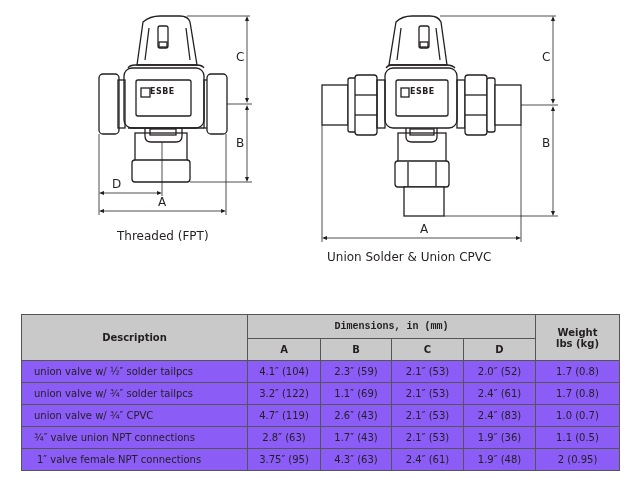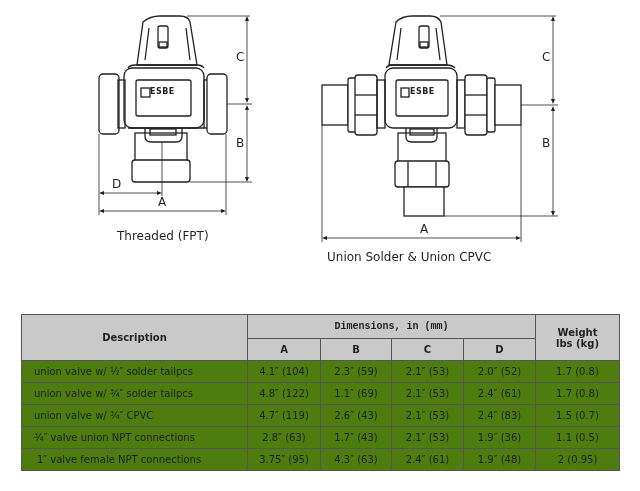--- a/index.html
+++ b/index.html
@@ -5,21 +5,21 @@
   html, body { margin: 0; padding: 0; background: #ffffff; }
   body { width: 640px; height: 491px; position: relative; overflow: hidden; font-family: "DejaVu Sans", sans-serif; color: #231f20; }
   .drawing { position: absolute; left: 0; top: 0; width: 640px; height: 290px; }
   .caption { position: absolute; font-size: 12px; color: #231f20; white-space: nowrap; }
   .dim-label { position: absolute; font-size: 12px; color: #231f20; }
   table.spec { position: absolute; left: 21px; top: 314px; width: 599px; border-collapse: collapse; font-size: 10px; }
   table.spec th, table.spec td { border: 1.5px solid #555; text-align: center; padding: 0; }
   table.spec th { background: #c9c9c9; font-weight: bold; color: #231f20; }
   table.spec th.dims-head { height: 23px; font-family: Liberation Mono, monospace; }
   table.spec th.sub { height: 21px; }
-  table.spec td { height: 21px; background: #4d7c0f; color: #231f20; }
+  table.spec td { height: 21px; background: #8b5cf6; color: #231f20; }
   table.spec td.desc { text-align: left; padding-left: 12px; }
   table.spec td.desc.indent { padding-left: 15px; }
   .col-desc { width: 226px; }
   .col-a { width: 73px; }
   .col-b { width: 71px; }
   .col-c { width: 72px; }
   .col-d { width: 72px; }
   .col-w { width: 84px; }
 </style>
 </head>
@@ -177,33 +177,33 @@
     <tr>
       <td class="desc">union valve w/ ½″ solder tailpcs</td>
       <td>4.1″ (104)</td>
       <td>2.3″ (59)</td>
       <td>2.1″ (53)</td>
       <td>2.0″ (52)</td>
       <td>1.7 (0.8)</td>
     </tr>
     <tr>
       <td class="desc">union valve w/ ¾″ solder tailpcs</td>
-      <td>4.8″ (122)</td>
+      <td>3.2″ (122)</td>
       <td>1.1″ (69)</td>
       <td>2.1″ (53)</td>
       <td>2.4″ (61)</td>
       <td>1.7 (0.8)</td>
     </tr>
     <tr>
       <td class="desc">union valve w/ ¾″ CPVC</td>
       <td>4.7″ (119)</td>
       <td>2.6″ (43)</td>
       <td>2.1″ (53)</td>
       <td>2.4″ (83)</td>
-      <td>1.5 (0.7)</td>
+      <td>1.0 (0.7)</td>
     </tr>
     <tr>
       <td class="desc">¾″ valve union NPT connections</td>
       <td>2.8″ (63)</td>
       <td>1.7″ (43)</td>
       <td>2.1″ (53)</td>
       <td>1.9″ (36)</td>
       <td>1.1 (0.5)</td>
     </tr>
     <tr>

